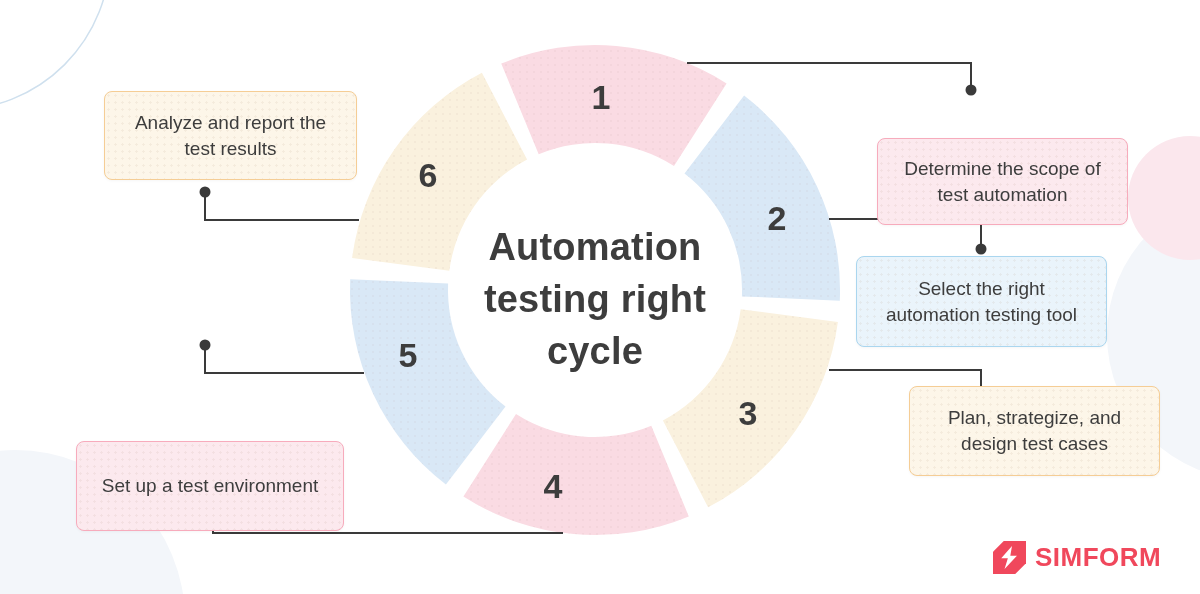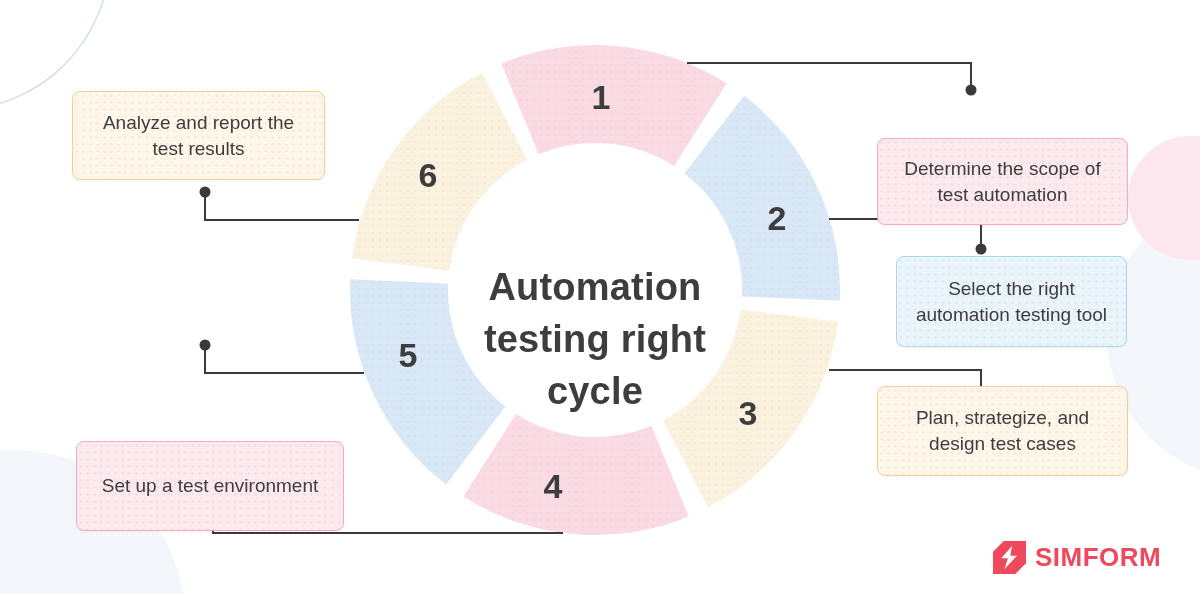--- a/index.html
+++ b/index.html
@@ -11,26 +11,25 @@
   .box{
     position:absolute;border:1.5px solid;border-radius:8px;box-sizing:border-box;
     display:flex;align-items:center;justify-content:center;text-align:center;
     font-size:19px;line-height:26px;color:var(--text,#3d3d3d);padding:0 18px;
     background-image:radial-gradient(rgba(160,125,95,0.09) 1px, transparent 1.3px);
     background-size:7px 7px;
     box-shadow:0 1px 3px rgba(0,0,0,0.04);
   }
   .box.pink {background-color:var(--pink-bg);border-color:var(--pink-border);margin-top:38px;}
   .box.blue {background-color:var(--blue-bg);border-color:var(--blue-border);}
-  .box.cream{background-color:var(--cream-bg);border-color:var(--cream-border);}
+  .box.cream{background-color:var(--cream-bg);border-color:var(--cream-border);margin-left:32px;}
   .title{
     position:absolute;left:445px;top:221px;width:300px;text-align:center;
     font-weight:700;font-size:38px;line-height:52px;color:var(--text,#3d3d3d);
     letter-spacing:0.2px;
-    margin-top:40px;
   }
   .title span{display:block;}
   .seg-num{
     font-family:"Liberation Sans",sans-serif;font-weight:700;font-size:34px;
     fill:var(--text,#3d3d3d);
   }
   .connector{fill:none;stroke:var(--line,#3a3a3a);stroke-width:2;}
   .conn-dot{fill:var(--line,#3a3a3a);}
   .logo{position:absolute;left:993px;top:541px;display:flex;align-items:center;gap:9px;}
   .logo-text{color:var(--logo-red,#f0485c);font-weight:700;font-size:26px;letter-spacing:0.5px;}
@@ -96,21 +95,21 @@
 
   <div class="title">
     <span>Automation</span>
     <span>testing right</span>
     <span>cycle</span>
   </div>
 
   <div class="box pink" style="left:877px;top:100px;width:251px;height:87px">
     <span>Determine the scope of test automation</span>
   </div>
-  <div class="box blue" style="left:896px;top:256px;width:231px;height:91px">
+  <div class="box blue" style="left:856px;top:256px;width:251px;height:91px">
     <span>Select the right automation testing tool</span>
   </div>
   <div class="box cream" style="left:877px;top:386px;width:251px;height:90px">
     <span>Plan, strategize, and design test cases</span>
   </div>
   <div class="box pink" style="left:76px;top:403px;width:268px;height:90px">
     <span>Set up a test environment</span>
   </div>
   <div class="box cream" style="left:72px;top:91px;width:253px;height:89px">
     <span>Analyze and report the test results</span>

